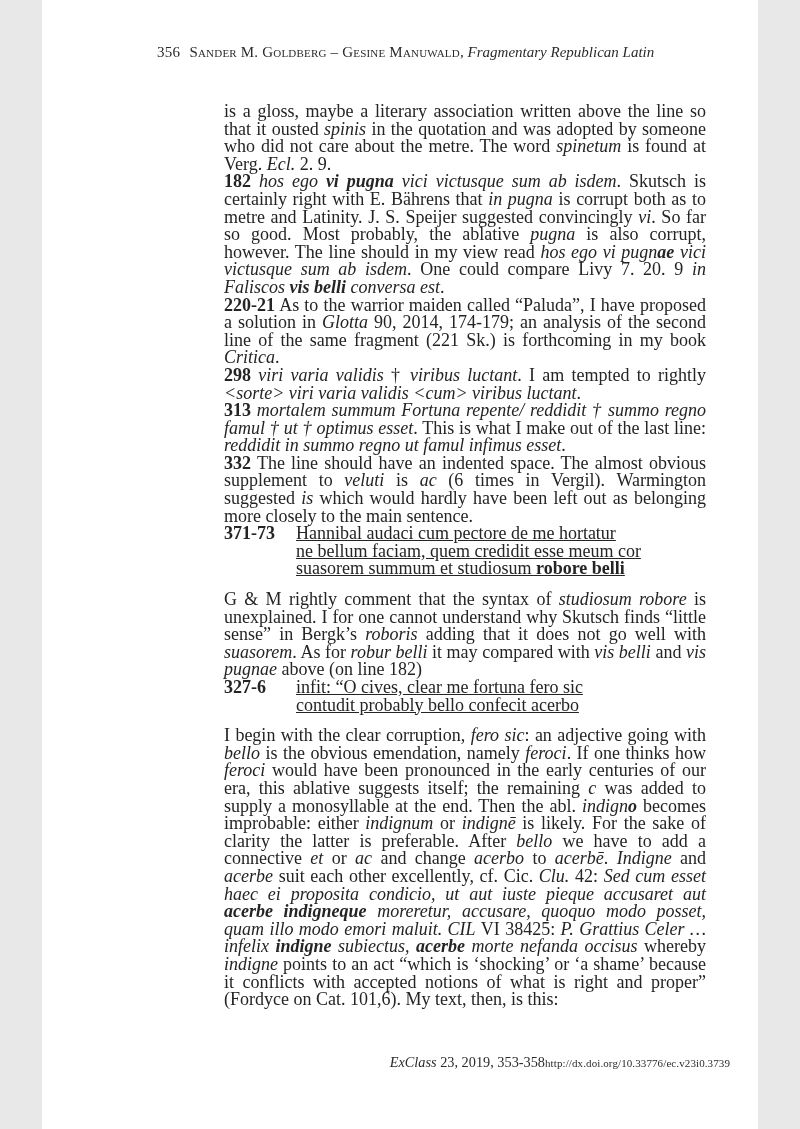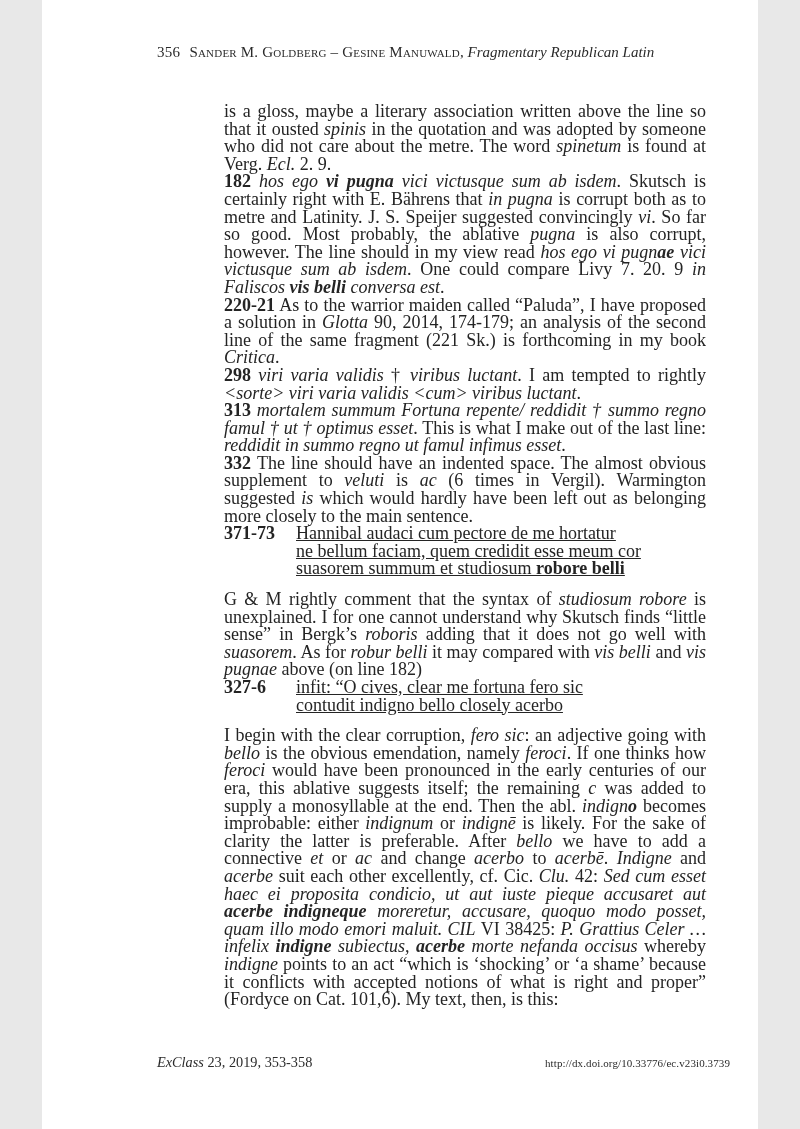--- a/index.html
+++ b/index.html
@@ -26,21 +26,21 @@
   .run-r{}
   .run-i{font-style:italic;}
   .run-b{font-weight:700;}
   .run-bi{font-weight:700;font-style:italic;}
   .verse{position:relative;text-align:left;}
   .verse-label{position:absolute;left:0;top:0;font-weight:700;}
   .verse-lines{margin-left:72px;}
   .verse-line{white-space:nowrap;text-decoration:underline;}
   .footer{
     position:absolute;left:115px;top:1054px;width:573px;
-    display:flex;justify-content:space-between;align-items:baseline;
+    display:flex;justify-content:flex-end;align-items:baseline;
     font-size:14.3px;color:#2b2b2b;
   }
   .journal{font-style:italic;}
   .footer-right{font-size:11px;letter-spacing:.1px;}
 </style>
 </head>
 <body>
 
 <div class="page">
 
@@ -62,21 +62,21 @@
           <div class="verse-line"><span class="run-r">Hannibal audaci cum pectore de me hortatur</span></div>
           <div class="verse-line"><span class="run-r">ne bellum faciam, quem credidit esse meum cor</span></div>
           <div class="verse-line"><span class="run-r">suasorem summum et studiosum </span><span class="run-b">robore belli</span></div>
         </div>
       </div>
       <p class="para space-before"><span class="run-r">G &amp; M rightly comment that the syntax of </span><span class="run-i">studiosum robore</span><span class="run-r"> is unexplained. I for one cannot understand why Skutsch finds “little sense” in Bergk’s </span><span class="run-i">roboris</span><span class="run-r"> adding that it does not go well with </span><span class="run-i">suasorem</span><span class="run-r">. As for </span><span class="run-i">robur belli</span><span class="run-r"> it may compared with </span><span class="run-i">vis belli</span><span class="run-r"> and </span><span class="run-i">vis pugnae</span><span class="run-r"> above (on line 182)</span></p>
       <div class="verse">
         <span class="verse-label">327-6</span>
         <div class="verse-lines">
           <div class="verse-line"><span class="run-r">infit: “O cives, clear me fortuna fero sic</span></div>
-          <div class="verse-line"><span class="run-r">contudit indigno bello closely acerbo</span></div>
+          <div class="verse-line"><span class="run-r">contudit probably bello confecit acerbo</span></div>
         </div>
       </div>
       <p class="para space-before"><span class="run-r">I begin with the clear corruption, </span><span class="run-i">fero sic</span><span class="run-r">: an adjective going with </span><span class="run-i">bello</span><span class="run-r"> is the obvious emendation, namely </span><span class="run-i">feroci</span><span class="run-r">. If one thinks how </span><span class="run-i">feroci</span><span class="run-r"> would have been pronounced in the early centuries of our era, this ablative suggests itself; the remaining </span><span class="run-i">c</span><span class="run-r"> was added to supply a monosyllable at the end. Then the abl. </span><span class="run-i">indign</span><span class="run-bi">o</span><span class="run-r"> becomes improbable: either </span><span class="run-i">indignum</span><span class="run-r"> or </span><span class="run-i">indignē</span><span class="run-r"> is likely. For the sake of clarity the latter is preferable. After </span><span class="run-i">bello</span><span class="run-r"> we have to add a connective </span><span class="run-i">et</span><span class="run-r"> or </span><span class="run-i">ac</span><span class="run-r"> and change </span><span class="run-i">acerbo</span><span class="run-r"> to </span><span class="run-i">acerbē</span><span class="run-r">. </span><span class="run-i">Indigne</span><span class="run-r"> and </span><span class="run-i">acerbe</span><span class="run-r"> suit each other excellently, cf. Cic. </span><span class="run-i">Clu.</span><span class="run-r"> 42: </span><span class="run-i">Sed cum esset haec ei proposita condicio, ut aut iuste pieque accusaret aut </span><span class="run-bi">acerbe indigneque</span><span class="run-i"> moreretur, accusare, quoquo modo posset, quam illo modo emori maluit.</span><span class="run-r"> </span><span class="run-i">CIL</span><span class="run-r"> VI 38425: </span><span class="run-i">P. Grattius Celer … infelix </span><span class="run-bi">indigne</span><span class="run-i"> subiectus, </span><span class="run-bi">acerbe</span><span class="run-i"> morte nefanda occisus</span><span class="run-r"> whereby </span><span class="run-i">indigne</span><span class="run-r"> points to an act “which is ‘shocking’ or ‘a shame’ because it conflicts with accepted notions of what is right and proper” (Fordyce on Cat. 101,6). My text, then, is this:</span></p>
     </div>
 
   <div class="footer">
     <div class="footer-left"><span class="journal">ExClass</span><span> 23, 2019, 353-358</span></div>
     <div class="footer-right">http://dx.doi.org/10.33776/ec.v23i0.3739</div>
   </div>
 

